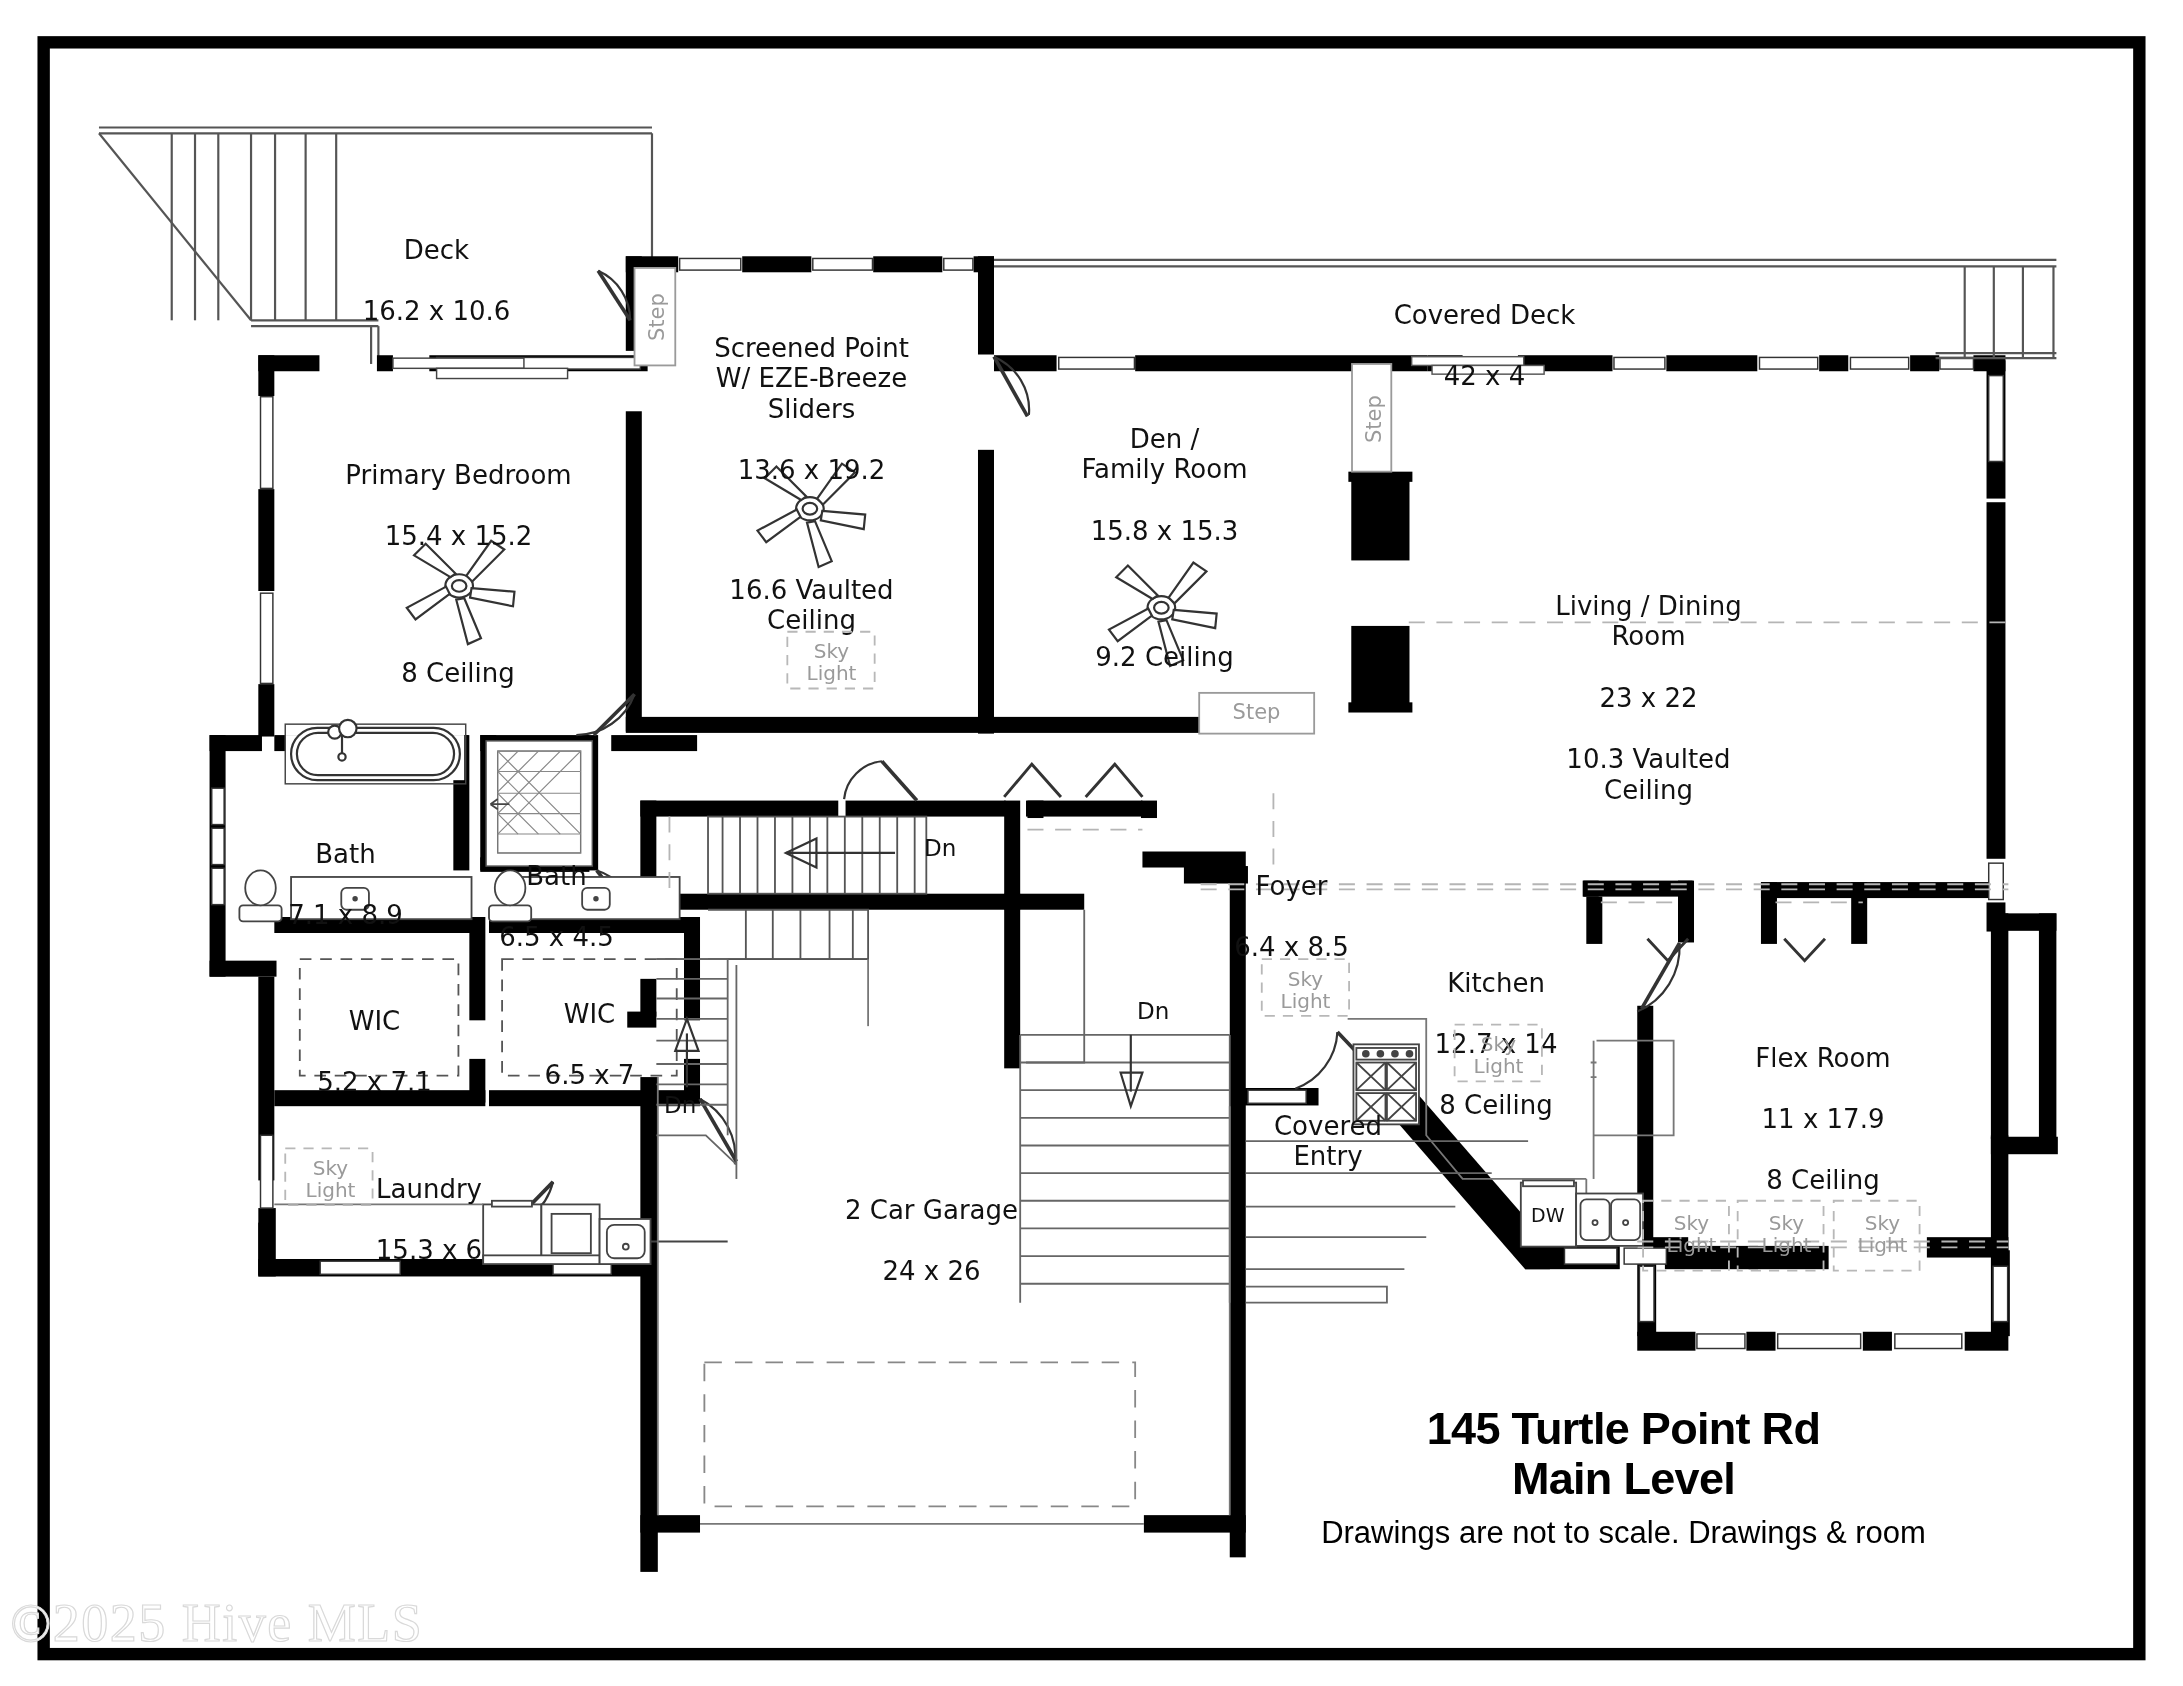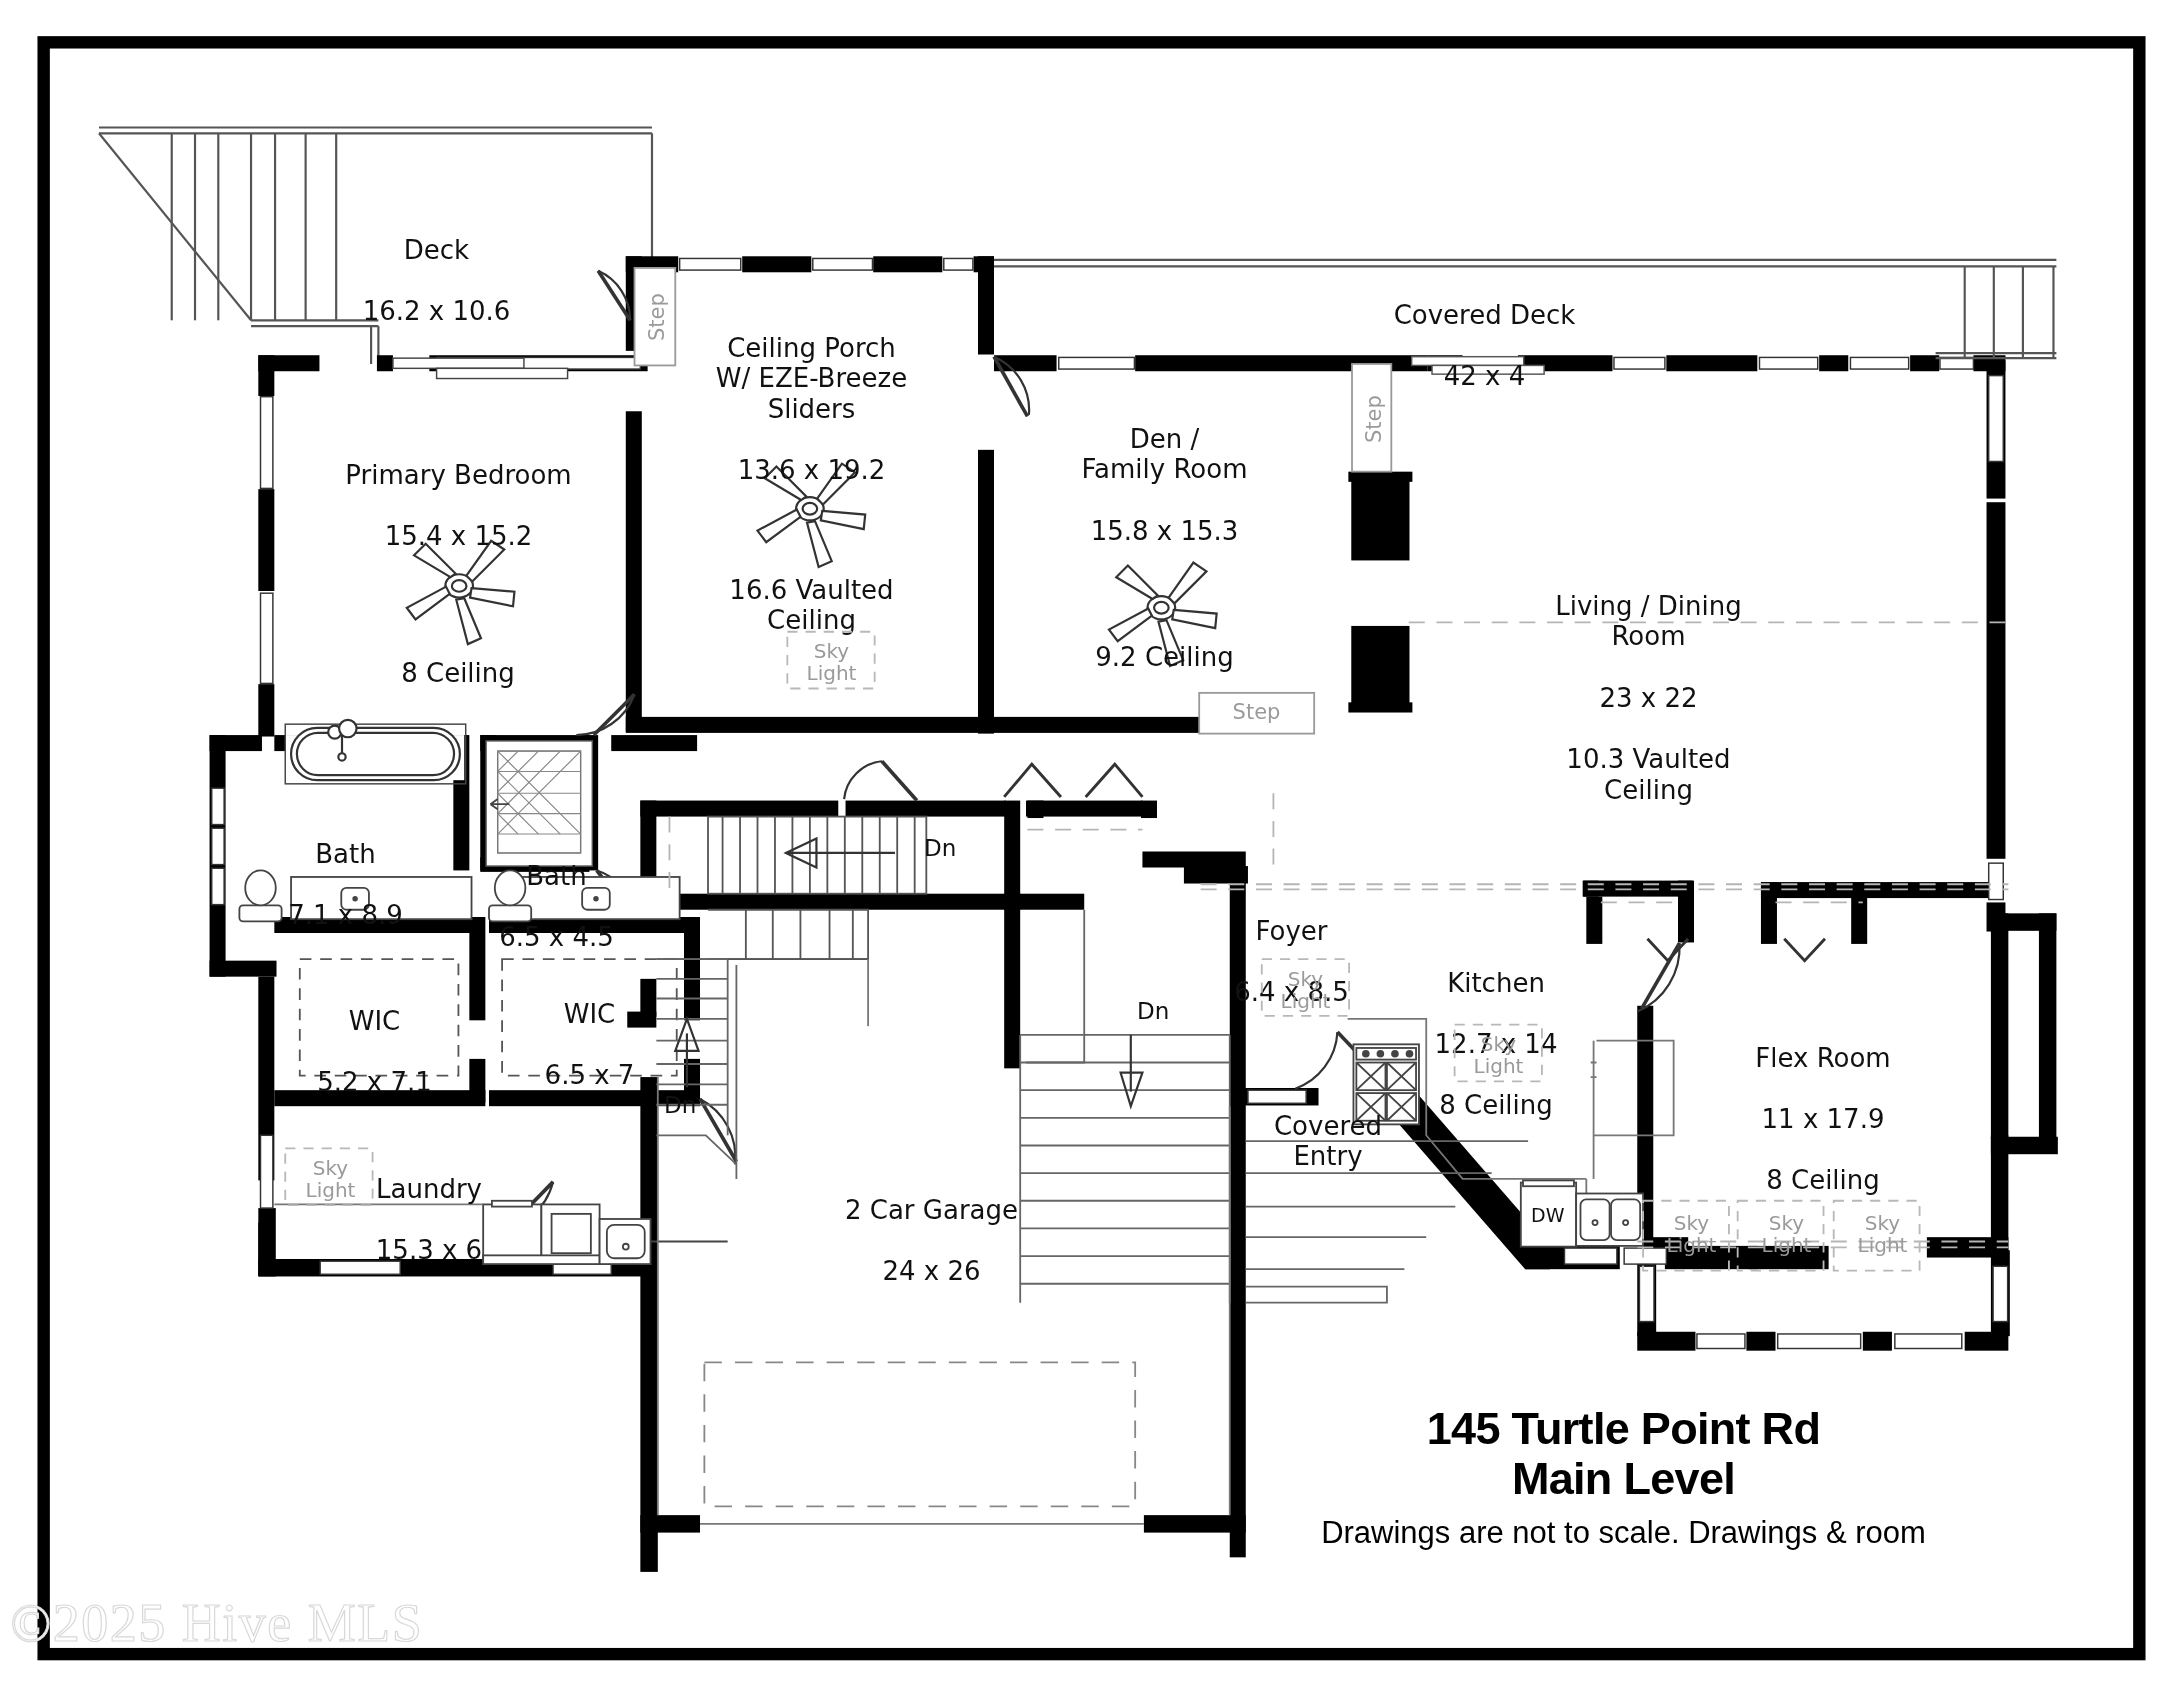--- a/index.html
+++ b/index.html
@@ -514,21 +514,21 @@
   </g>
 
 </svg>
 
 <div class="lbl room-lbl" style="left:320px;top:204px;width:233px;">
   <span>Deck</span><br>
   <span>16.2 x 10.6</span>
 </div>
 
 <div class="lbl room-lbl" style="left:695px;top:302px;width:233px;">
-  <span>Ceiling Porch
+  <span>Screened Point
 W/ EZE-Breeze
 Sliders</span><br>
   <span>13.6 x 19.2</span>
 </div>
 <div class="lbl room-lbl" style="left:695px;top:544px;width:233px;">
   <span>16.6 Vaulted
 Ceiling</span>
 </div>
 
 <div class="lbl room-lbl" style="left:1361px;top:269px;width:247px;">
@@ -584,21 +584,21 @@
 <div class="lbl room-lbl" style="left:320px;top:1143px;width:218px;">
   <span>Laundry</span><br>
   <span>15.3 x 6</span>
 </div>
 
 <div class="lbl room-lbl" style="left:808px;top:1164px;width:247px;">
   <span>2 Car Garage</span><br>
   <span>24 x 26</span>
 </div>
 
-<div class="lbl room-lbl" style="left:1186px;top:885px;width:211px;">
+<div class="lbl room-lbl" style="left:1186px;top:840px;width:211px;">
   <span>Foyer</span><br>
   <span>6.4 x 8.5</span>
 </div>
 
 <div class="lbl room-lbl" style="left:1383px;top:937px;width:226px;">
   <span>Kitchen</span><br>
   <span>12.7 x 14</span><br>
   <span>8 Ceiling</span>
 </div>
 

